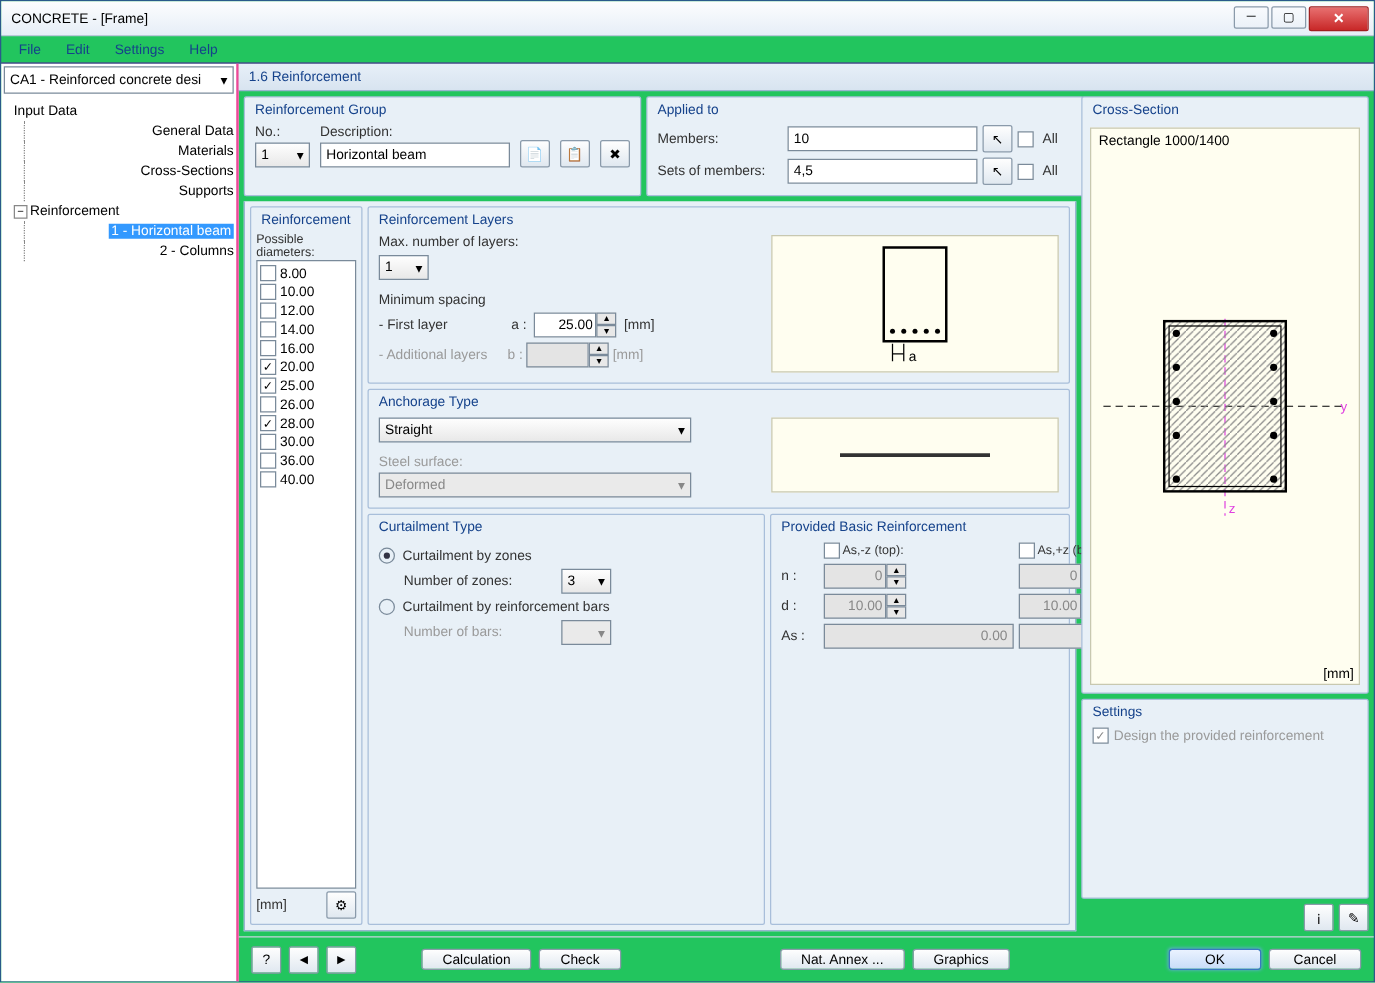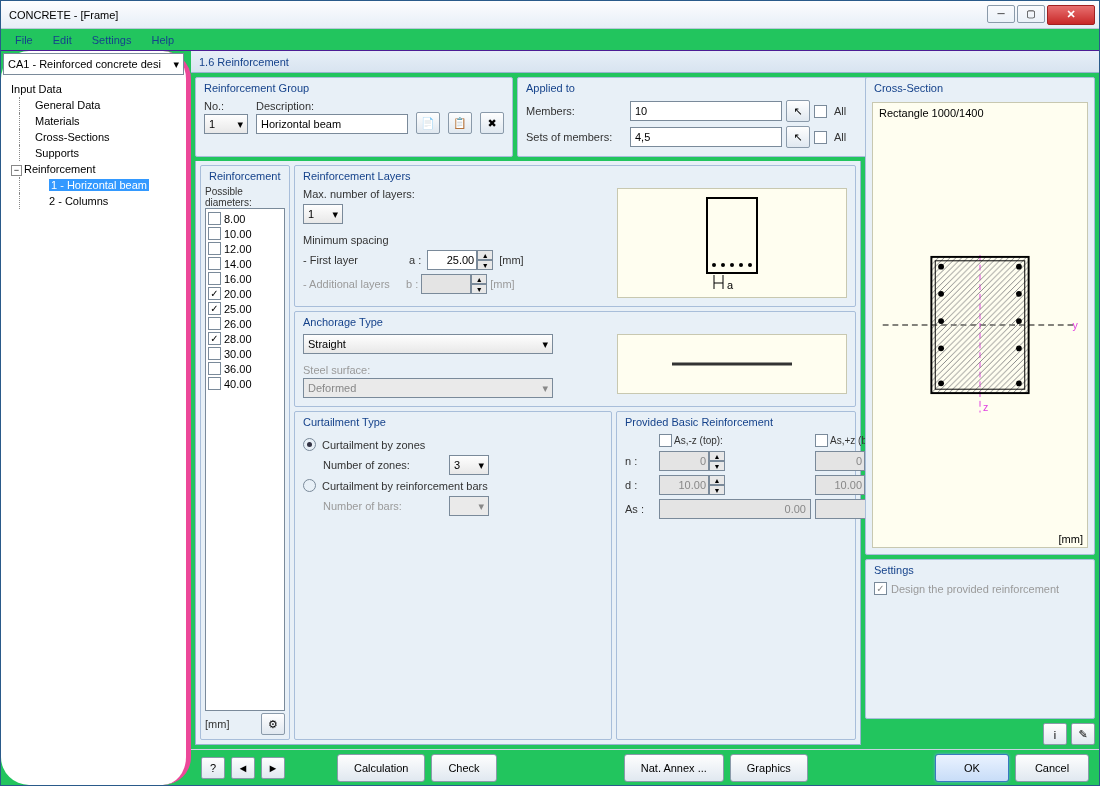--- a/index.html
+++ b/index.html
@@ -6,26 +6,26 @@
 body { margin: 0; background: #fff; }
 .window { width: 1100px; height: 786px; border: 1px solid #2a5a8a; background: #22c55e; display: flex; flex-direction: column; }
 .titlebar { height: 28px; background: linear-gradient(#fdfdfe, #e6eef7); display: flex; align-items: center; padding: 0 4px; border-bottom: 1px solid #b8c8d8; }
 .titlebar-text { flex: 1; padding-left: 4px; }
 .titlebar-btns { display: flex; gap: 2px; }
 .tb-btn { width: 28px; height: 18px; border: 1px solid #8a9aaa; border-radius: 2px; display: flex; align-items: center; justify-content: center; font-size: 10px; }
 .tb-close { width: 48px; height: 20px; background: linear-gradient(#e87070, #c82828); color: #fff; border: 1px solid #a02020; border-radius: 2px; display: flex; align-items: center; justify-content: center; font-weight: bold; }
 .menubar { height: 22px; display: flex; gap: 4px; padding: 0 6px; align-items: center; border-bottom: 1px solid #4c1d95; }
 .menu-item { padding: 2px 8px; color: #15428b; }
 .content-row { flex: 1; display: flex; min-height: 0; }
-.sidebar { width: 190px; border-right: 5px solid #ec4899; background: #fff; display: flex; flex-direction: column; border-radius: 28px; }
+.sidebar { width: 190px; border-right: 2px solid #ec4899; background: #fff; display: flex; flex-direction: column; }
 .sidebar-combo { height: 22px; border: 1px solid #7a8a9a; margin: 2px; background: #fff; display: flex; align-items: center; padding: 0 4px; position: relative; }
 .sidebar-combo::after { content: '▾'; position: absolute; right: 4px; }
 .tree { flex: 1; padding: 4px 2px; line-height: 16px; }
 .tree-node { padding-left: 8px; }
-.tree-child { padding-left: 32px; position: relative; }
+.tree-child { padding-left: 32px; position: relative; text-align: right; }
 .tree-child::before { content: ''; position: absolute; left: 16px; top: 0; bottom: 0; border-left: 1px dotted #888; }
 .tree-sel { background: #3399ff; color: #fff; padding: 0 2px; }
 .tree-exp { padding-left: 8px; }
 .tree-exp-sym { display:inline-block; width:11px; height:11px; border:1px solid #888; text-align:center; line-height:9px; font-size:9px; margin-right:2px; }
 .main { flex: 1; display: flex; flex-direction: column; min-width: 0; }
 .main-header { height: 22px; background: linear-gradient(#e7eff8,#d8e4f0); border-bottom: 1px solid #99b4d1; display: flex; align-items: center; padding: 0 8px; color: #15428b; }
 .main-body { flex: 1; padding: 4px; display: flex; gap: 4px; min-height: 0; }
 .left-col { flex: 1; display: flex; flex-direction: column; gap: 4px; min-width: 0; }
 .right-col { width: 230px; display: flex; flex-direction: column; gap: 4px; }
 .row2 { display: flex; gap: 4px; }
@@ -49,21 +49,21 @@
 .chk { width:13px; height:13px; border:1px solid #7a8a9a; background:#fff; display:inline-flex; align-items:center; justify-content:center; font-size:10px; }
 .reinf-right { flex:1; display:flex; flex-direction:column; gap:4px; }
 .preview { background:#fffef0; border:1px solid #c8c8b0; display:flex; align-items:center; justify-content:center; }
 .spin { display:inline-flex; }
 .spin input { width:50px; height:20px; border:1px solid #7a8a9a; text-align:right; padding:0 2px; }
 .spin-btns { width:16px; display:flex; flex-direction:column; }
 .spin-btn { flex:1; border:1px solid #7a8a9a; background:#e8e8e8; font-size:7px; display:flex; align-items:center; justify-content:center; }
 .radio { width:13px; height:13px; border:1px solid #7a8a9a; border-radius:50%; display:inline-flex; align-items:center; justify-content:center; }
 .radio-on::after { content:''; width:5px; height:5px; background:#334; border-radius:50%; }
 .footer { height: 36px; display:flex; align-items:center; padding: 0 10px; gap:6px; border-top:1px solid #c8d4e0; }
-.btn { height:28px; padding:0 16px; border:1px solid #8a9aaa; border-radius:3px; background:linear-gradient(#fefefe,#e0e8f0); display:inline-flex; align-items:center; justify-content:center; }
+.btn { height:17px; padding:0 16px; border:1px solid #8a9aaa; border-radius:3px; background:linear-gradient(#fefefe,#e0e8f0); display:inline-flex; align-items:center; justify-content:center; }
 .btn-primary { border:1px solid #3a78c0; background:linear-gradient(#eaf2ff,#c8ddf8); box-shadow: 0 0 3px #6aa8e8; }
 .csimg { flex:1; background:#fffef0; border:1px solid #c8c8b0; position:relative; }
 .cs-unit { position:absolute; right:4px; bottom:2px; }
 </style>
 </head>
 <body>
 
 <div class="window">
   <div class="titlebar">
     <span class="titlebar-text">CONCRETE - [Frame]</span>

